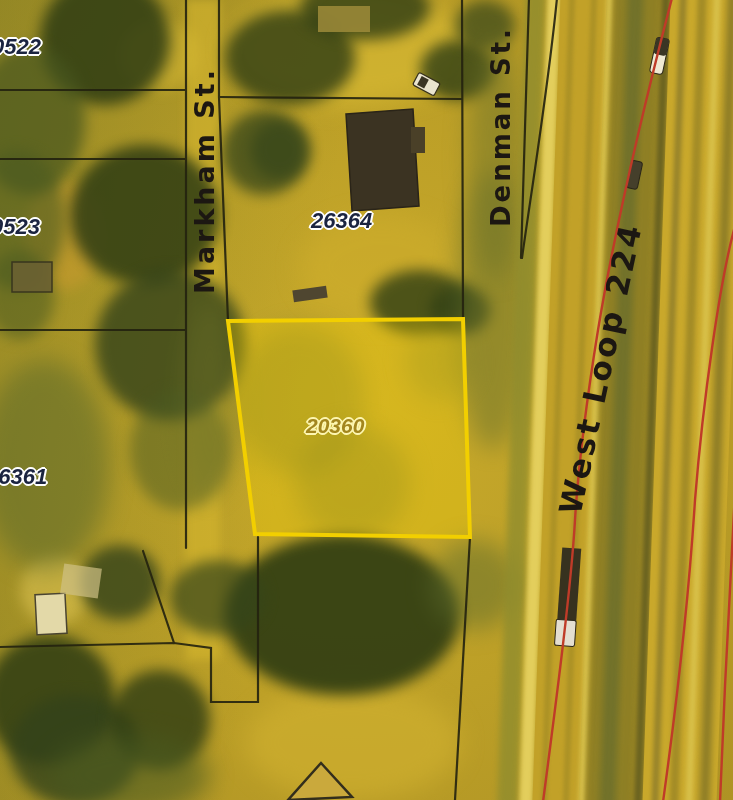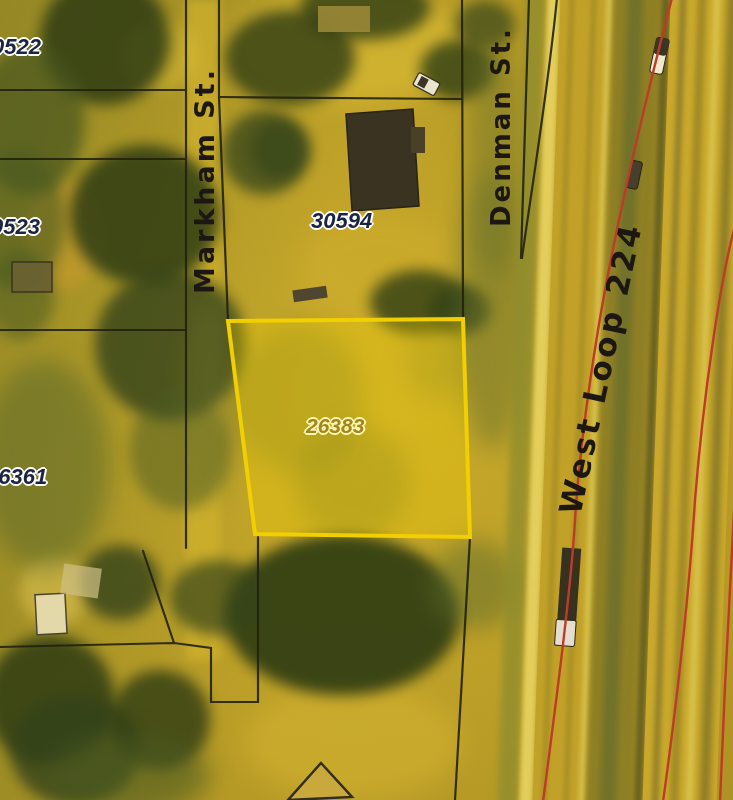--- a/index.html
+++ b/index.html
@@ -155,21 +155,21 @@
       <path d="M735,492 C730,580 724,700 720,802" stroke="#bf3b28"></path>
     </g>
 
     <polygon points="228,321 463,319 470,537 255,534" fill="rgba(250,215,0,0.28)" stroke-width="4" stroke="#f2cf00"></polygon>
   </svg>
 
   <div class="layer-labels abs" style="left:0;top:0;width:733px;height:800px;pointer-events:none;">
     <div class="plabel" style="left:-8px;top:36px;">0522</div>
     <div class="plabel" style="left:-9px;top:216px;">0523</div>
     <div class="plabel" style="left:-14px;top:466px;">26361</div>
-    <div class="plabel" style="left:311px;top:210px;">30594</div>
-    <div class="plabel gold" style="left:306px;top:415px;">26383</div>
+    <div class="plabel" style="left:311px;top:210px;">26364</div>
+    <div class="plabel gold" style="left:306px;top:415px;">20360</div>
 
     <div class="street vert" style="left:84px;top:167px;width:240px;font-size:27px;">Markham St.</div>
     <div class="street vert" style="left:401px;top:114px;width:200px;font-size:26px;">Denman St.</div>
     <div class="street" style="left:436px;top:353px;width:330px;font-size:31px;transform:rotate(-78deg);">West Loop 224</div>
   </div>
 
 </div>
 
 </body></html>

